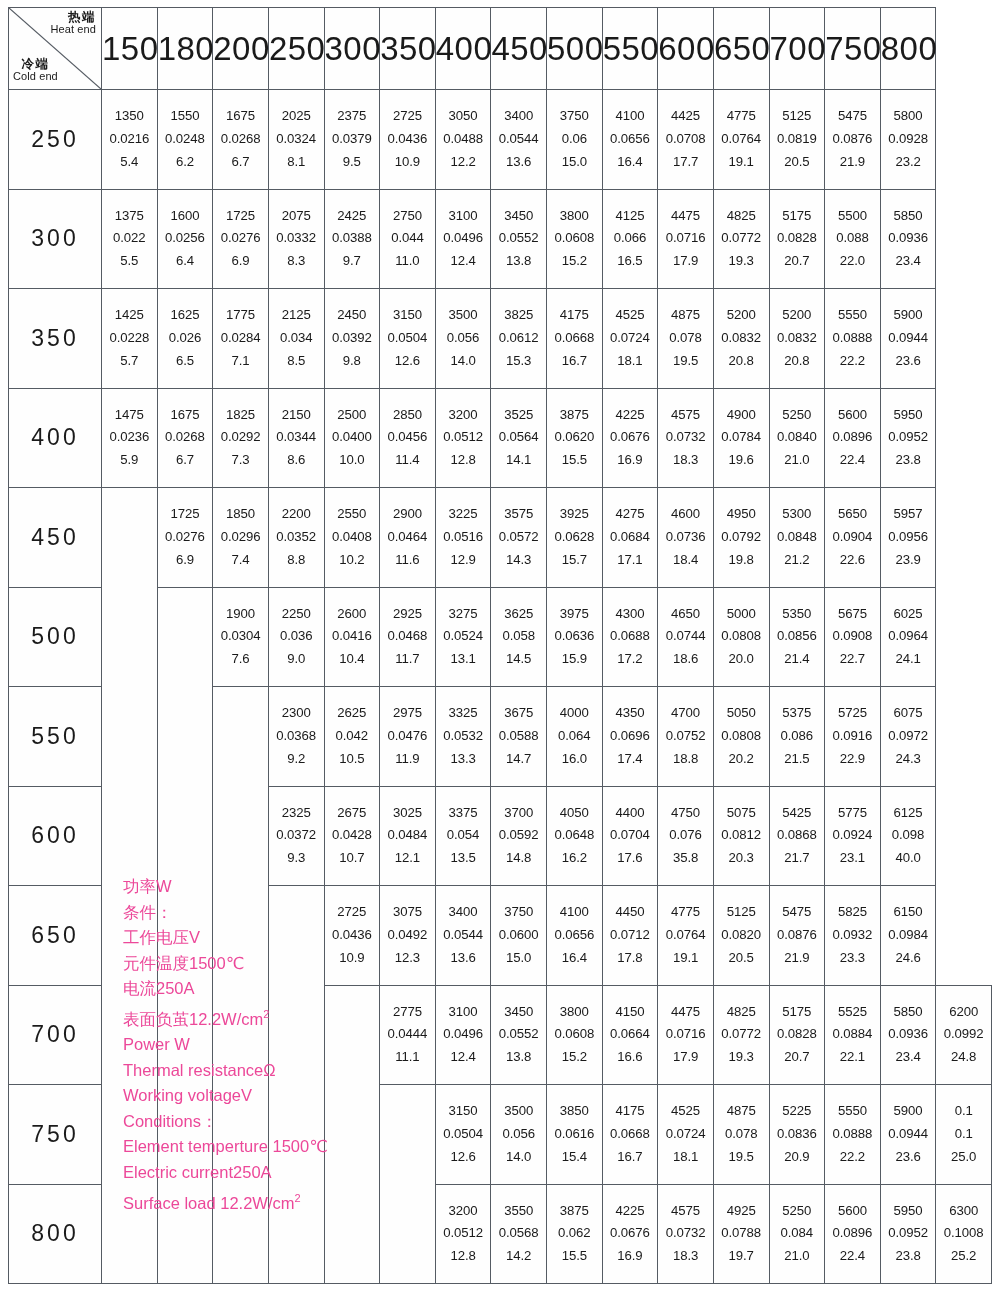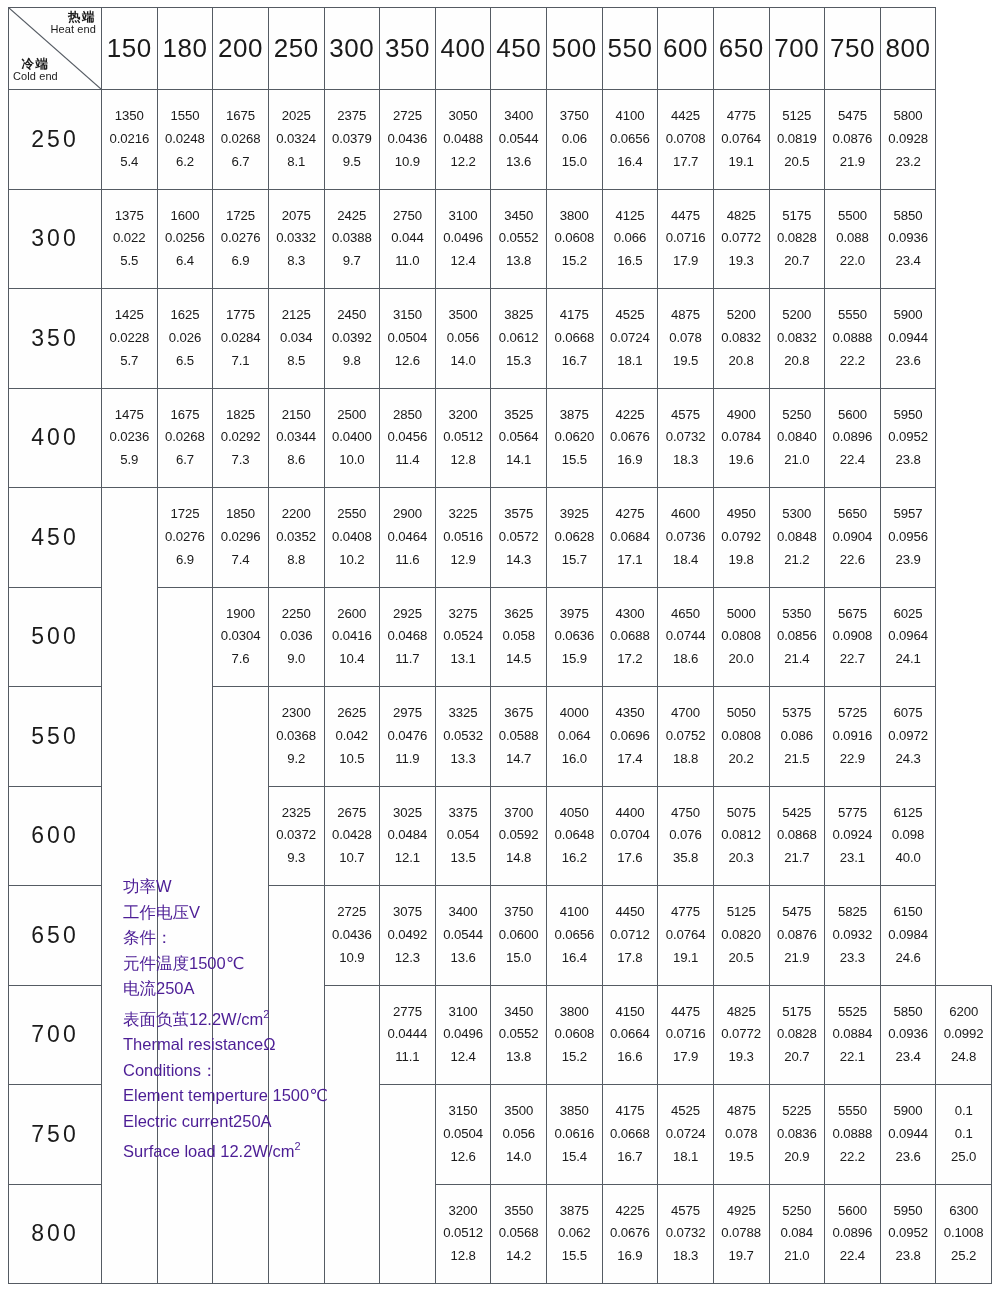--- a/index.html
+++ b/index.html
@@ -80,21 +80,21 @@
   }
   .en {
     font-size: 11px;
     display: block;
     white-space: nowrap;
     letter-spacing: 0.1px;
   }
 
   
   .colhead {
-    font-size: 26px;
+    font-size: 33px;
     letter-spacing: 0.5px;
     height: 82px;
   }
 
   
   .rowhead {
     font-size: 23px;
     letter-spacing: 3px;
     width: 93px;
   }
@@ -117,21 +117,21 @@
   }
 
   
   .legend {
     position: absolute;
     left: 123px;
     top: 874px;
     width: 330px;
     font-size: 16.5px;
     line-height: 25.6px;
-    color: #4c1d95;
+    color: #ec4899;
     white-space: nowrap;
     pointer-events: none;
   }
   .legend div { white-space: nowrap; }
   .legend .sup { font-size: 11px; vertical-align: super; }
 
   
   td.blank { border-color: #555b63; }
 </style>
 </head>
@@ -981,23 +981,25 @@
             <span class="v">25.2</span>
           </td>
         </tr>
       </tbody>
   </table>
 </div>
 
 <div class="legend">
 
 <div><span>功率W</span></div>
+    <div><span>条件：</span></div>
     <div><span>工作电压V</span></div>
-    <div><span>条件：</span></div>
     <div><span>元件温度1500℃</span></div>
     <div><span>电流250A</span></div>
     <div><span>表面负茧12.2W/cm</span><span class="sup">2</span></div>
+    <div><span>Power W</span></div>
     <div><span>Thermal resistanceΩ</span></div>
+    <div><span>Working voltageV</span></div>
     <div><span>Conditions：</span></div>
     <div><span>Element temperture 1500℃</span></div>
     <div><span>Electric current250A</span></div>
     <div><span>Surface load 12.2W/cm</span><span class="sup">2</span></div>
   </div>
 
 </body></html>

